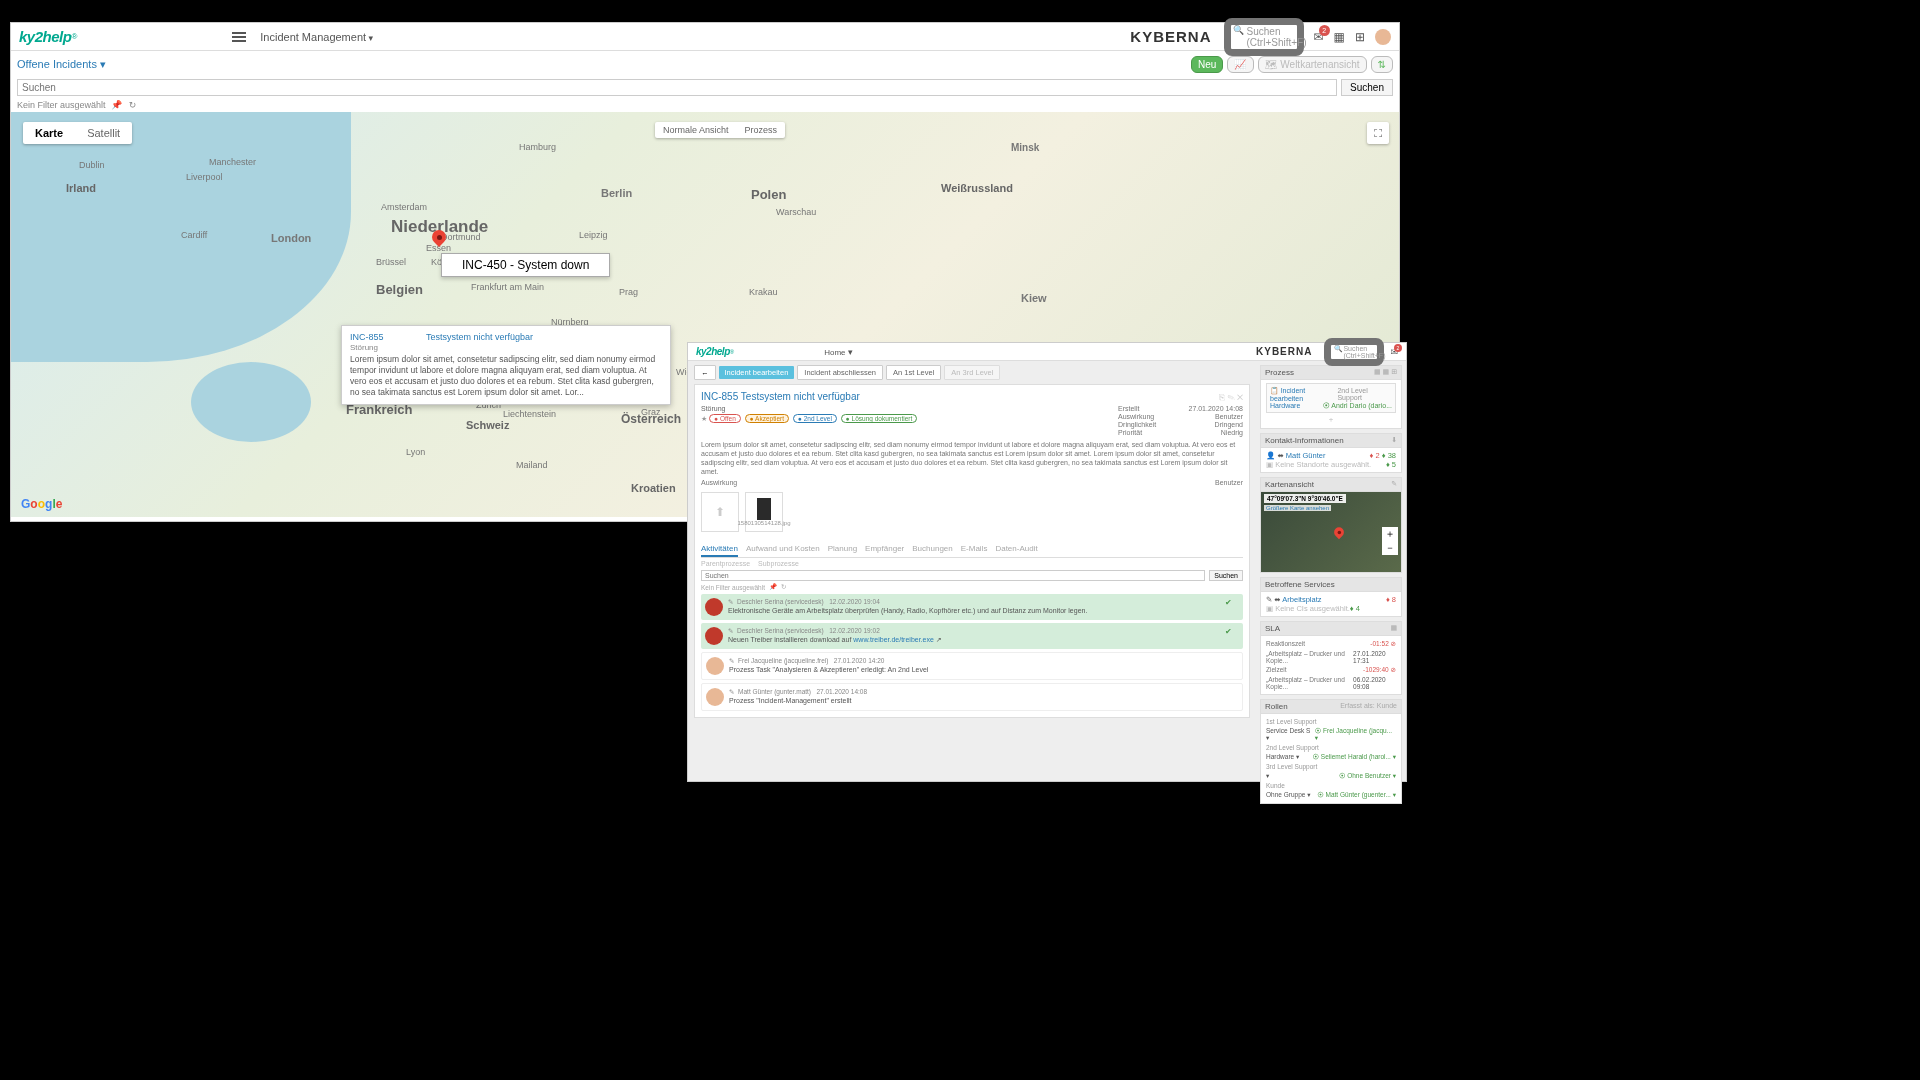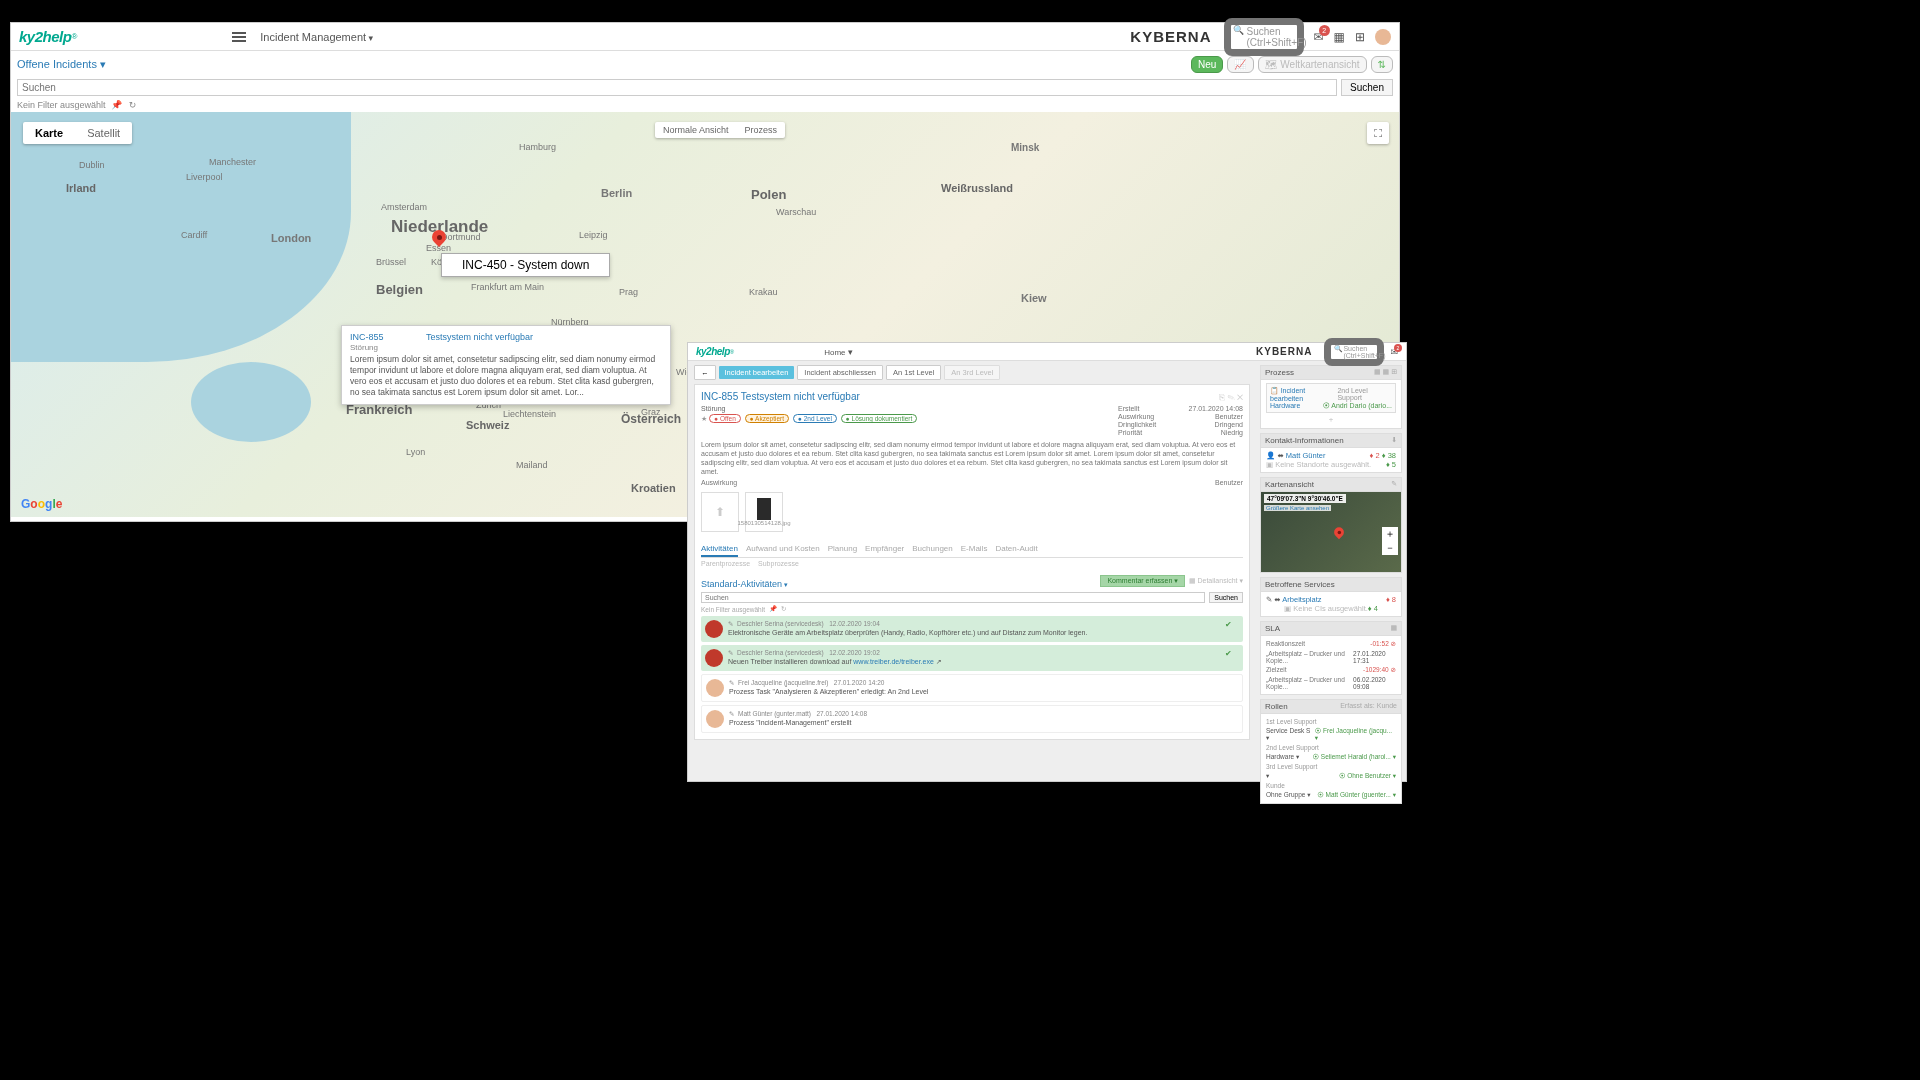--- a/index.html
+++ b/index.html
@@ -305,25 +305,20 @@
           <span>Planung</span>
           <span>Empfänger</span>
           <span>Buchungen</span>
           <span>E-Mails</span>
           <span>Daten-Audit</span>
         </div>
         <div class="subtabs">
           <span>Parentprozesse</span>
           <span>Subprozesse</span>
         </div>
-        <div style="display:flex;align-items:center;margin-top:6px">
-          <div class="acttitle">Standard-Aktivitäten</div>
-          <span style="margin-left:auto" class="actbtn"><span>Kommentar erfassen</span> ▾</span>
-          <span style="color:#bbb;margin-left:4px;font-size:7px">▦ <span>Detailansicht</span> ▾</span>
-        </div>
         <div class="actbar">
           <input placeholder="Suchen" style="">
           <button class="searchbtn" style="font-size:7px;padding:1px 4px">Suchen</button>
         </div>
         <div class="actfilter">
             <span>Kein Filter ausgewählt</span>
             <span>📌</span>
             <span>↻</span>
           </div>
         <div id="activities">
@@ -410,21 +405,21 @@
       </div>
       <div class="panel">
         <div class="phead">
             <span>Betroffene Services</span>
           </div>
         <div class="pbody">
           <div style="display:flex;justify-content:space-between">
               <span>✎ ⬌ <span class="link">Arbeitsplatz</span></span>
               <span style="color:#d9534f">♦ <span>8</span></span>
             </div>
-          <div style="display:flex;justify-content:center;color:#bbb">
+          <div style="display:flex;justify-content:flex-start;color:#bbb">
               <span>▣ <span>Keine CIs ausgewählt.</span></span>
               <span style="color:#4a994a">♦ <span>4</span></span>
             </div>
         </div>
       </div>
       <div class="panel">
         <div class="phead">
             <span>SLA</span>
             <span class="r">▦</span>
           </div>

